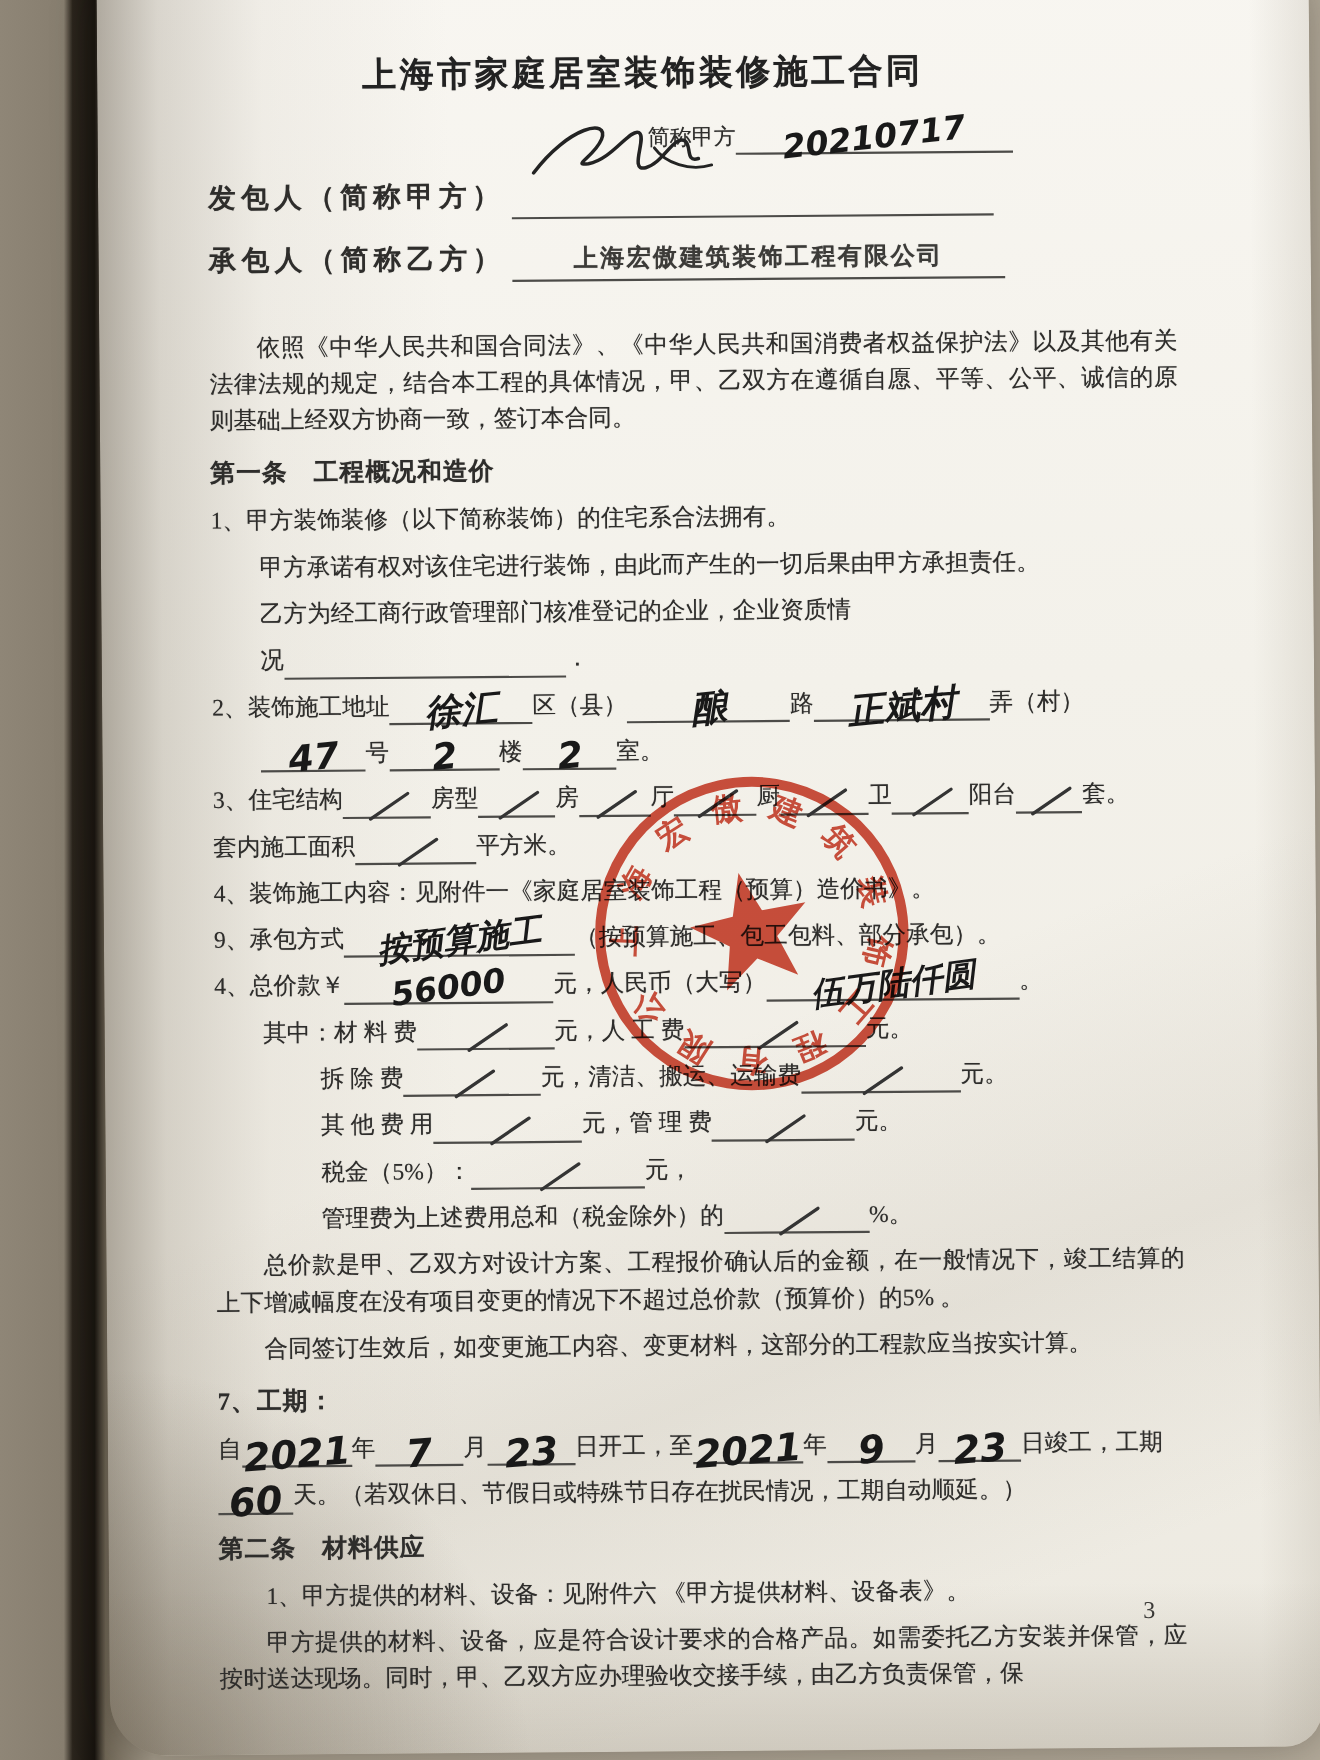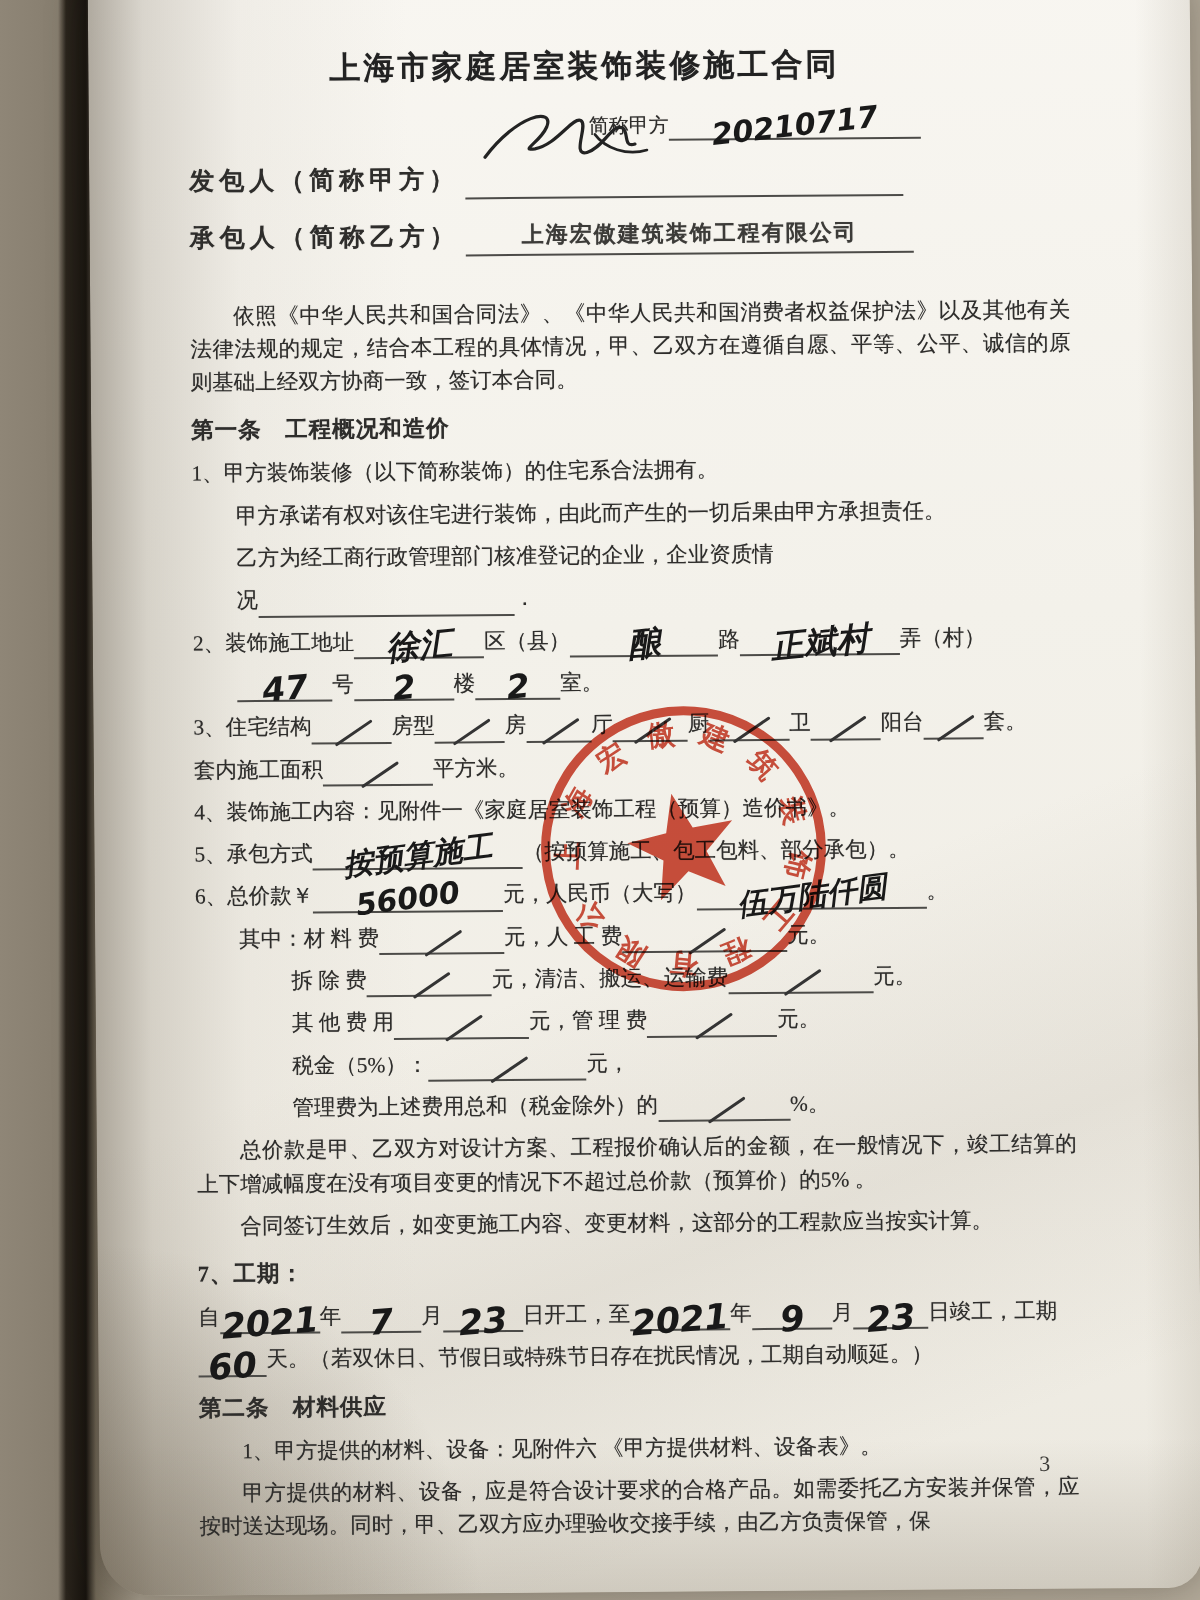--- a/index.html
+++ b/index.html
@@ -88,22 +88,22 @@
         <div class="heading line">第一条　工程概况和造价</div>
         <div class="para">1、甲方装饰装修（以下简称装饰）的住宅系合法拥有。</div>
         <div class="para ind2">甲方承诺有权对该住宅进行装饰，由此而产生的一切后果由甲方承担责任。</div>
         <div class="para ind2">乙方为经工商行政管理部门核准登记的企业，企业资质情</div>
         <div class="line ind2"><span class="txt">况</span><span class="blank" style="width: 256px;"></span><span class="txt">．</span></div>
         <div class="line"><span class="txt">2、装饰施工地址</span><span class="blank" style="width: 130px;"><span class="hand big">徐汇</span></span><span class="txt">区（县）</span><span class="blank" style="width: 148px;"><span class="hand big">酿</span></span><span class="txt">路</span><span class="blank" style="width: 160px;"><span class="hand big">正斌村</span></span><span class="txt">弄（村）</span></div>
         <div class="line ind2"><span class="blank" style="width: 95px;"><span class="hand big">47</span></span><span class="txt">号</span><span class="blank" style="width: 100px;"><span class="hand big">2</span></span><span class="txt">楼</span><span class="blank" style="width: 85px;"><span class="hand big">2</span></span><span class="txt">室。</span></div>
         <div class="line"><span class="txt">3、住宅结构</span><span class="blank" style="width: 80px;"><span class="slash"></span></span><span class="txt">房型</span><span class="blank" style="width: 70px;"><span class="slash"></span></span><span class="txt">房</span><span class="blank" style="width: 65px;"><span class="slash"></span></span><span class="txt">厅</span><span class="blank" style="width: 75px;"><span class="slash"></span></span><span class="txt">厨</span><span class="blank" style="width: 80px;"><span class="slash"></span></span><span class="txt">卫</span><span class="blank" style="width: 70px;"><span class="slash"></span></span><span class="txt">阳台</span><span class="blank" style="width: 60px;"><span class="slash"></span></span><span class="txt">套。</span></div>
         <div class="line"><span class="txt">套内施工面积</span><span class="blank" style="width: 110px;"><span class="slash"></span></span><span class="txt">平方米。</span></div>
         <div class="para">4、装饰施工内容：见附件一《家庭居室装饰工程（预算）造价书》。</div>
-        <div class="line"><span class="txt">5、承包方式</span><span class="blank" style="width: 210px;"><span class="hand scrawl">按预算施工</span></span><span class="txt">（按预算施工、包工包料、部分承包）。</span></div>
-        <div class="line"><span class="txt">6、总价款￥</span><span class="blank" style="width: 190px;"><span class="hand scrawl">56000</span></span><span class="txt">元，人民币（大写）</span><span class="blank" style="width: 230px;"><span class="hand scrawl">伍万陆仟圆</span></span><span class="txt">。</span></div>
+        <div class="line"><span class="txt">9、承包方式</span><span class="blank" style="width: 210px;"><span class="hand scrawl">按预算施工</span></span><span class="txt">（按预算施工、包工包料、部分承包）。</span></div>
+        <div class="line"><span class="txt">4、总价款￥</span><span class="blank" style="width: 190px;"><span class="hand scrawl">56000</span></span><span class="txt">元，人民币（大写）</span><span class="blank" style="width: 230px;"><span class="hand scrawl">伍万陆仟圆</span></span><span class="txt">。</span></div>
         <div class="line ind2"><span class="txt">其中：材 料 费</span><span class="blank" style="width: 125px;"><span class="slash"></span></span><span class="txt">元，人 工 费</span><span class="blank" style="width: 165px;"><span class="slash"></span></span><span class="txt">元。</span></div>
         <div class="line ind3"><span class="txt">拆 除 费</span><span class="blank" style="width: 125px;"><span class="slash"></span></span><span class="txt">元，清洁、搬运、运输费</span><span class="blank" style="width: 145px;"><span class="slash"></span></span><span class="txt">元。</span></div>
         <div class="line ind3"><span class="txt">其 他 费 用</span><span class="blank" style="width: 135px;"><span class="slash"></span></span><span class="txt">元，管 理 费</span><span class="blank" style="width: 130px;"><span class="slash"></span></span><span class="txt">元。</span></div>
         <div class="line ind3"><span class="txt">税金（5%）：</span><span class="blank" style="width: 158px;"><span class="slash"></span></span><span class="txt">元，</span></div>
         <div class="line ind3"><span class="txt">管理费为上述费用总和（税金除外）的</span><span class="blank" style="width: 132px;"><span class="slash"></span></span><span class="txt">%。</span></div>
         <div class="para indent">总价款是甲、乙双方对设计方案、工程报价确认后的金额，在一般情况下，竣工结算的上下增减幅度在没有项目变更的情况下不超过总价款（预算价）的5% 。</div>
         <div class="para indent">合同签订生效后，如变更施工内容、变更材料，这部分的工程款应当按实计算。</div>
         <div class="heading line">7、工期：</div>
         <div class="line"><span class="txt">自</span><span class="blank" style="width: 100px;"><span class="hand date">2021</span></span><span class="txt">年</span><span class="blank" style="width: 80px;"><span class="hand date">7</span></span><span class="txt">月</span><span class="blank" style="width: 80px;"><span class="hand date">23</span></span><span class="txt">日开工，至</span><span class="blank" style="width: 100px;"><span class="hand date">2021</span></span><span class="txt">年</span><span class="blank" style="width: 80px;"><span class="hand date">9</span></span><span class="txt">月</span><span class="blank" style="width: 75px;"><span class="hand date">23</span></span><span class="txt">日竣工，工期</span></div>
         <div class="line"><span class="blank" style="width: 68px;"><span class="hand date">60</span></span><span class="txt">天。（若双休日、节假日或特殊节日存在扰民情况，工期自动顺延。）</span></div>

